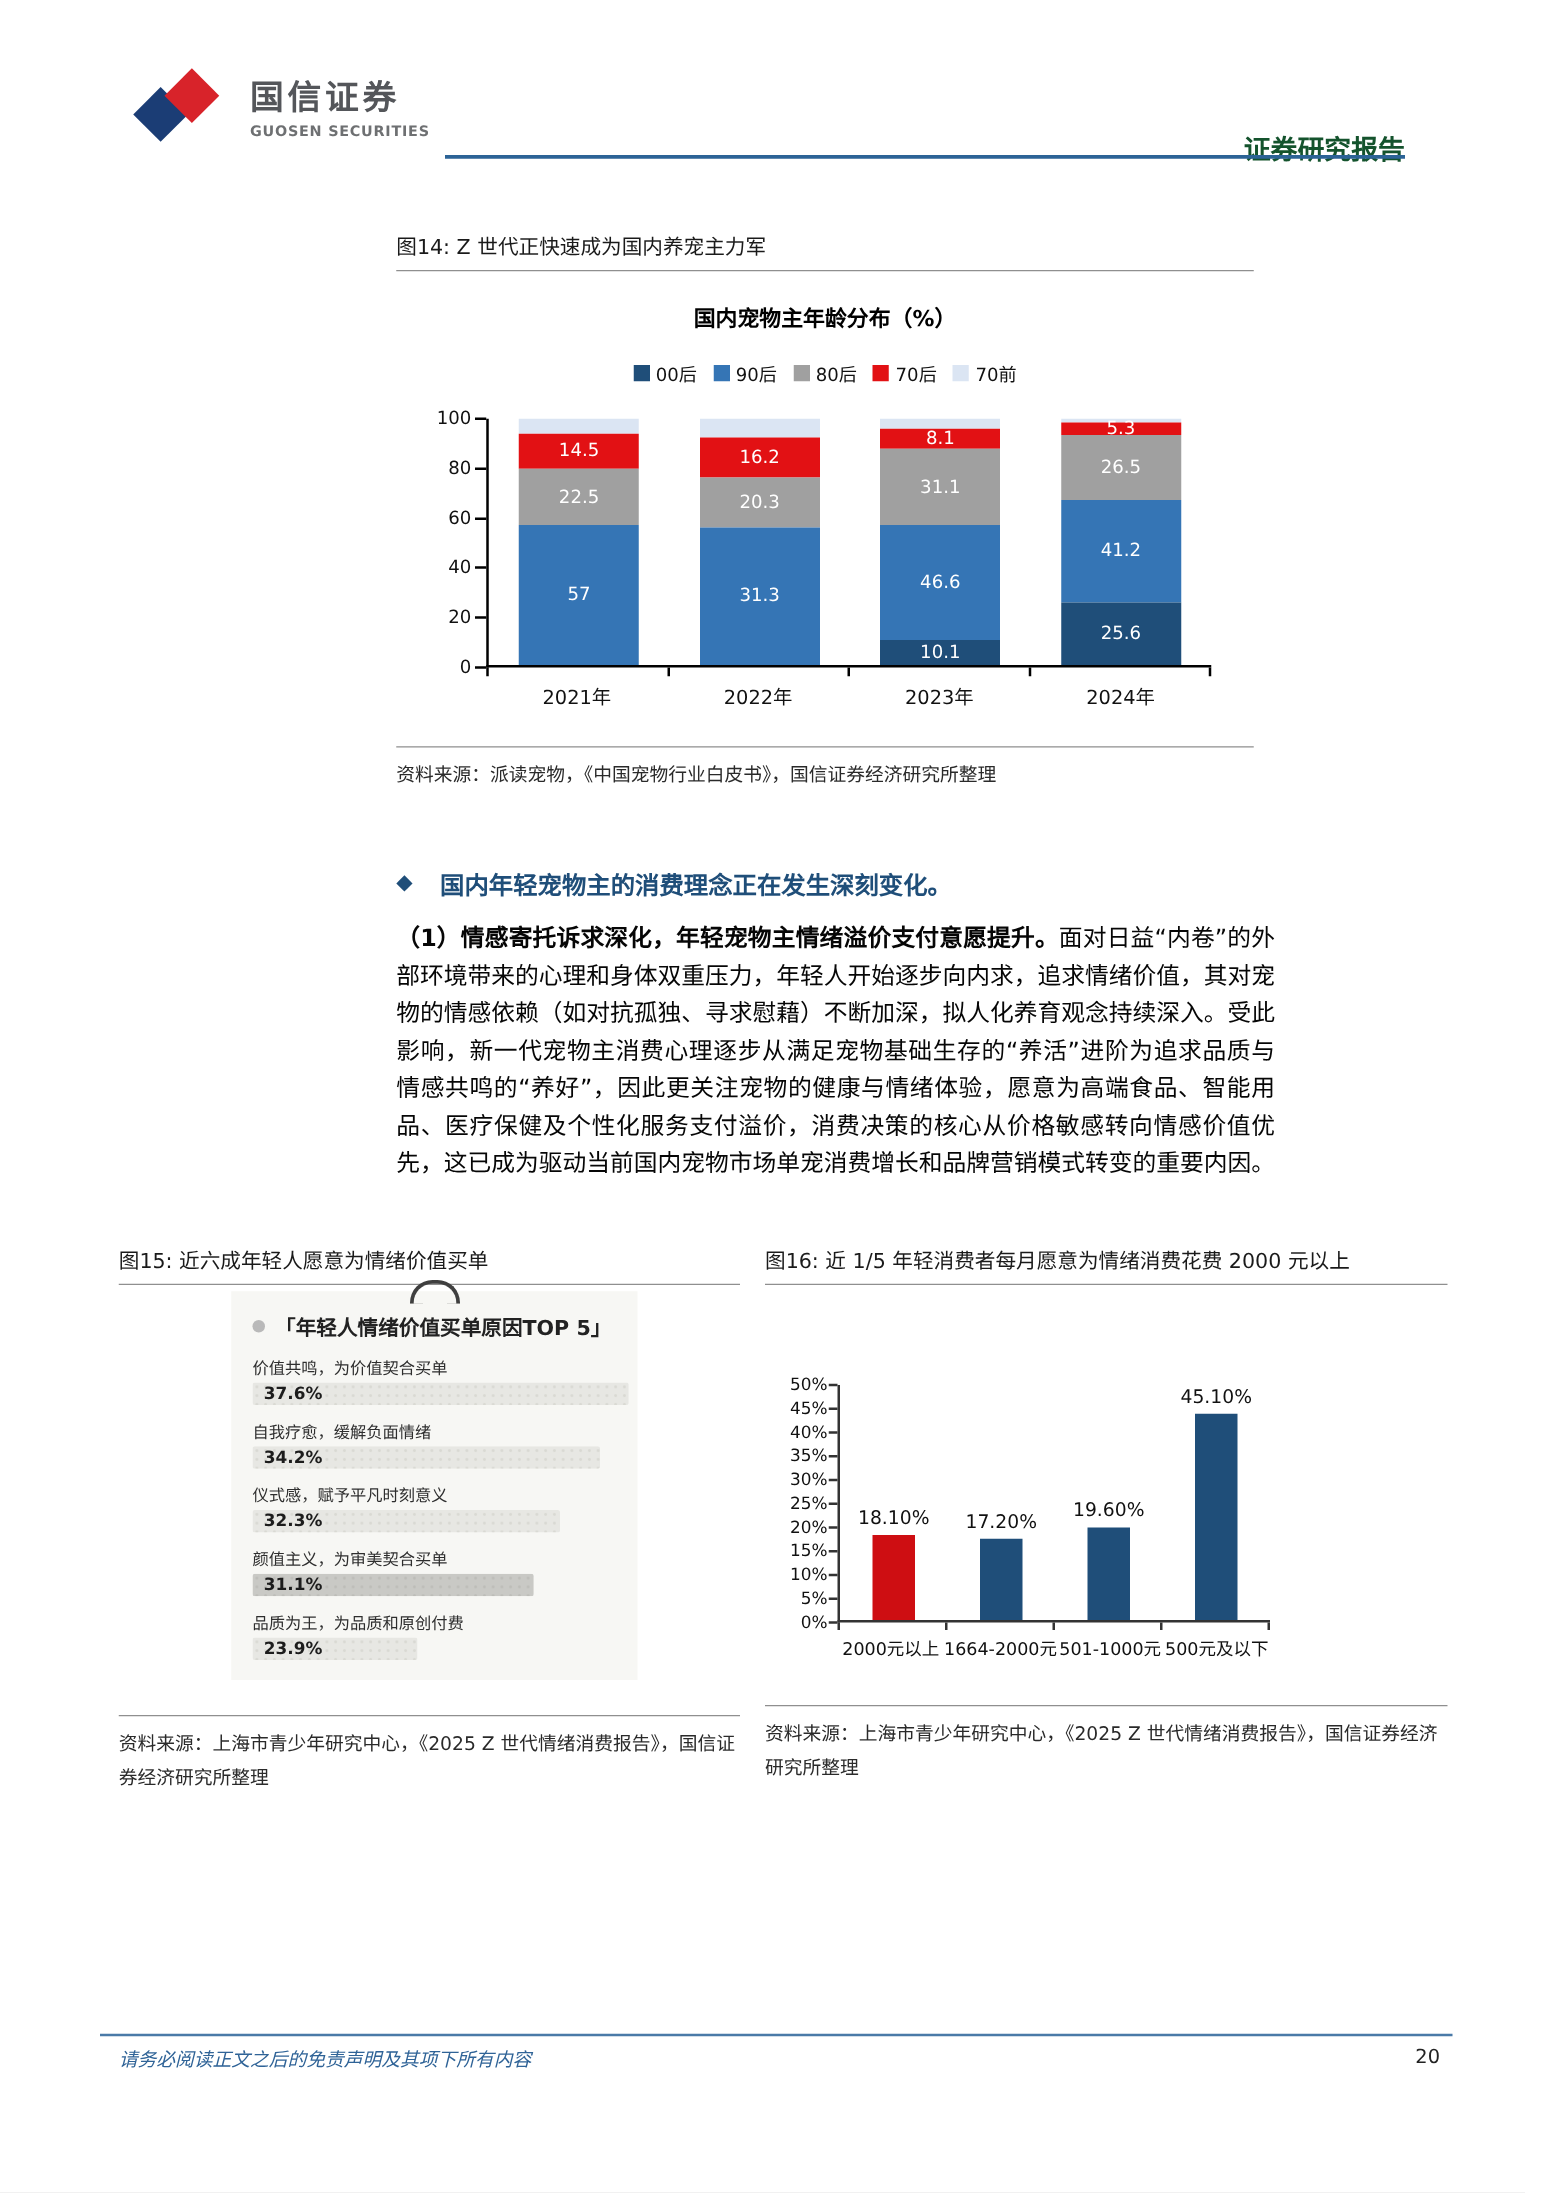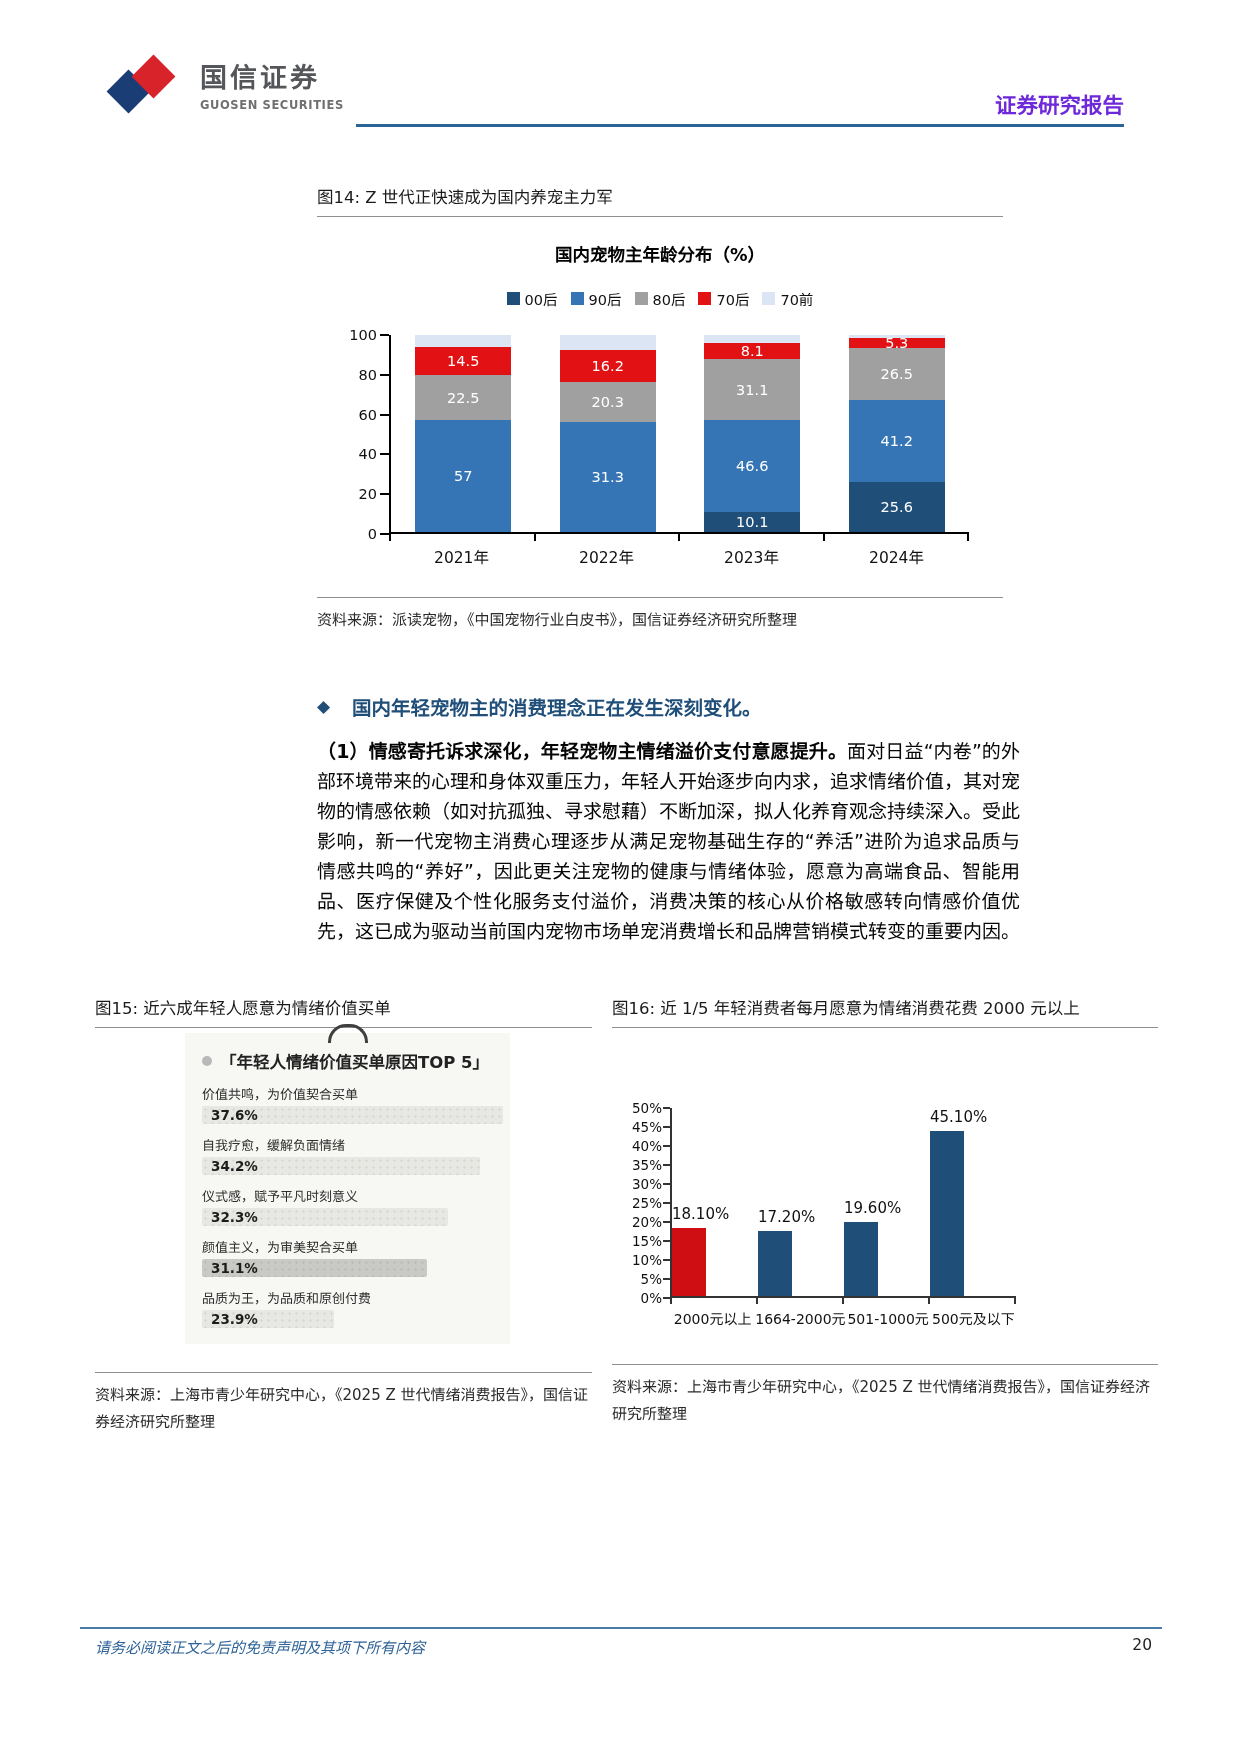--- a/index.html
+++ b/index.html
@@ -7,21 +7,21 @@
         font-family:"DejaVu Sans","Liberation Sans",sans-serif;color:#111;overflow:hidden;}
 
   
   .logo{position:absolute;left:110px;top:56px;display:flex;align-items:flex-start;gap:16px;}
   .logo-icon{position:relative;width:74px;height:60px;}
   .logo-icon .d{position:absolute;width:31px;height:31px;transform:rotate(45deg);}
   .d-blue{left:3px;top:20px;background:#1b3d75;}
   .d-red{left:28px;top:5px;background:#d8232a;}
   .logo-cn{font-size:27px;font-weight:bold;color:#54565a;letter-spacing:3px;}
   .logo-en{font-size:11.5px;font-weight:bold;color:#6e7072;letter-spacing:.6px;margin-top:3px;}
-  .report-type{position:absolute;top:88px;right:117px;font-size:21.5px;font-weight:bold;color:#6d28d9;}
+  .report-type{position:absolute;top:102px;right:117px;font-size:21.5px;font-weight:bold;color:#14532d;}
   .header-rule{position:absolute;left:356px;top:124px;width:768px;height:3px;background:#2c6396;}
 
   
   .figcap{font-size:16.5px;color:#1a1a1a;padding-bottom:8px;border-bottom:1px solid #8f8f8f;}
   .figsrc{font-size:15px;color:#2a2a2a;padding-top:9px;line-height:27px;}
   .figrule{border-top:1px solid #8f8f8f;height:0;}
 
   
   .fig14{position:absolute;left:317px;top:184px;width:686px;}
   .f14-title{margin-top:24px;text-align:center;font-size:17.5px;font-weight:bold;color:#000;}
@@ -61,21 +61,21 @@
   .item15-bar{margin-top:3px;height:18px;border-radius:2px;display:flex;align-items:center;padding-left:9px;
               font-weight:bold;font-size:13.5px;color:#1c1c1c;background:#e7e7e3;
               background-image:radial-gradient(#d9d9d3 1px,transparent 1.2px);background-size:7px 7px;}
   .item15-bar.dark{background:#c9c9c5;background-image:radial-gradient(#bdbdb8 1px,transparent 1.2px);background-size:7px 7px;}
   .f15-rule{margin-top:28px;}
 
   
   .fig16{position:absolute;left:612px;top:995px;width:546px;}
   .f16-plotwrap{margin-top:80px;margin-left:58px;position:relative;width:346px;height:190px;}
   .f16-plot{position:absolute;left:0;top:0;right:0;bottom:0;border-left:2px solid #333;border-bottom:2px solid #333;display:flex;}
-  .slot16{flex:1;height:100%;display:flex;flex-direction:column;justify-content:flex-end;}
+  .slot16{flex:1;height:100%;display:flex;flex-direction:column;justify-content:flex-end;align-items:center;}
   .val16{font-size:15px;margin-bottom:5px;white-space:nowrap;color:#111;}
   .bar16{width:34px;}
   .f16-yl{position:absolute;left:-50px;width:42px;text-align:right;font-size:13.5px;color:#111;transform:translateY(50%);}
   .f16-ym{position:absolute;left:-7px;width:7px;height:2px;background:#333;transform:translateY(1px);}
   .f16-xticks{position:absolute;left:0;right:0;top:100%;height:6px;display:flex;justify-content:space-between;}
   .f16-xticks span{width:2px;height:6px;background:#333;}
   .f16-xlabels{display:flex;margin-left:58px;width:346px;margin-top:10px;font-size:14px;color:#111;}
   .f16-xlabels div{flex:1;text-align:center;white-space:nowrap;}
   .f16-rule{margin-top:36px;}
 

